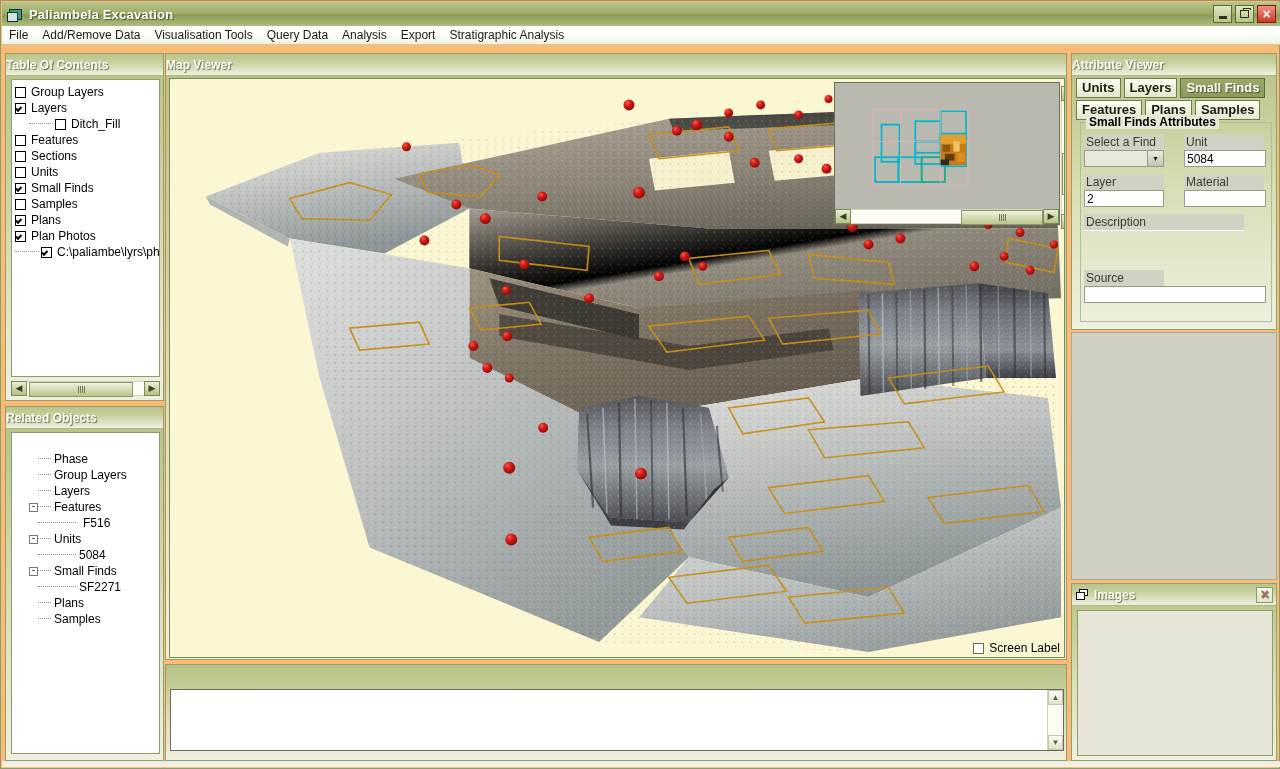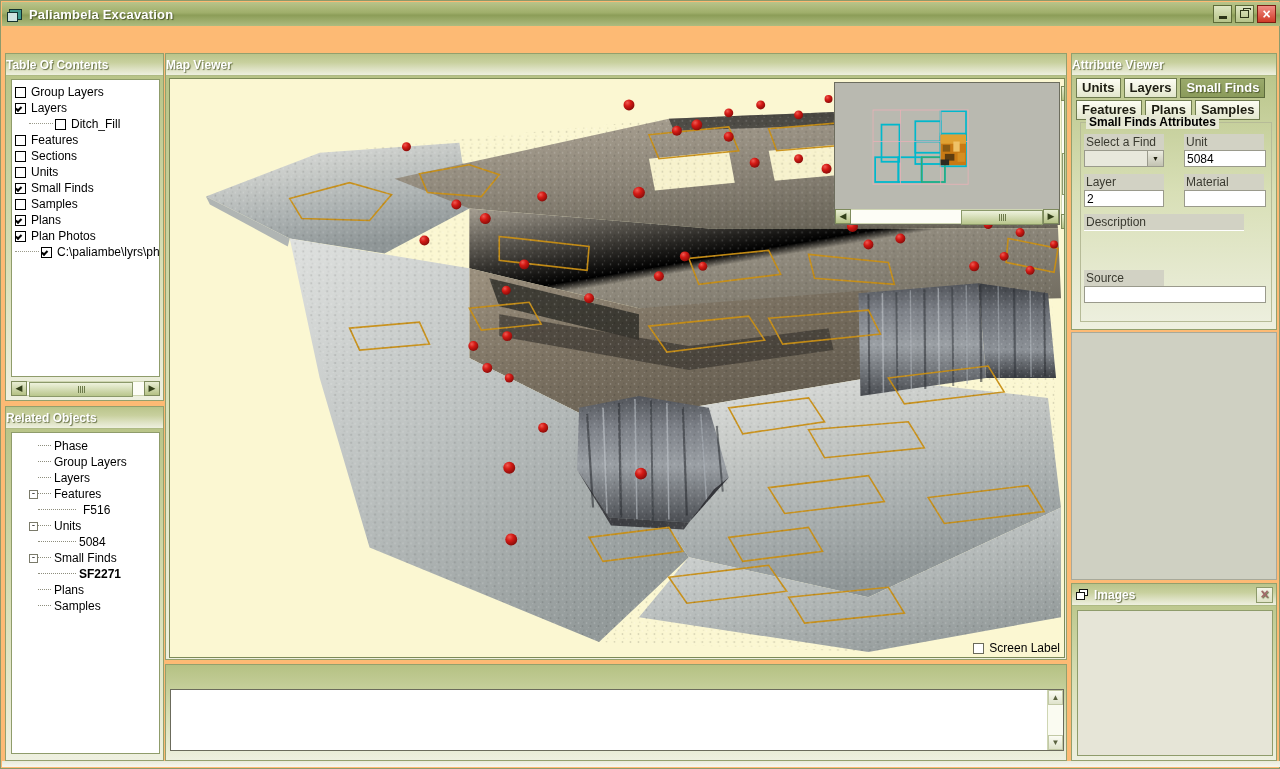--- a/index.html
+++ b/index.html
@@ -114,24 +114,24 @@
     display:flex;align-items:center;justify-content:center;
   }
   .sb-grip{width:7px;height:7px;background:repeating-linear-gradient(to right,#6c7a4a 0 1px,transparent 1px 2px);}
   
   #rel-panel{left:4px;top:405px;width:159px;height:355px;
     background:linear-gradient(to bottom,#b5c183,#d8dfb6 55%,#eef0e0);
     border:1px solid #93a06d;}
   #rel-body{
     position:absolute;left:5px;top:25px;width:149px;height:322px;
     background:#fff;border:1px solid #8f9c6b;box-sizing:border-box;
-    padding:5px 2px;overflow:hidden;
+    padding:18px 2px;overflow:hidden;
   }
   .rel-row{height:16px;display:flex;align-items:center;font-size:12px;color:#000;white-space:nowrap;}
-  .rel-row.bold{font-weight:bold;}
+  .rel-row.bold{font-weight:normal;}
   .expander{
     width:9px;height:9px;border:1px solid #7a7a6a;background:#fff;
     box-sizing:border-box;display:flex;align-items:center;justify-content:center;
     font-size:9px;line-height:7px;color:#000;flex:none;font-family:"Liberation Mono",monospace;
   }
   .dots-h{width:13px;height:1px;border-top:1px dotted #8d8d7d;flex:none;}
   
   #map-panel{left:164px;top:52px;width:902px;height:607px;
     background:linear-gradient(to bottom,#b5c183,#d8dfb6 55%,#eef0e0);
     border:1px solid #93a06d;}
@@ -267,20 +267,29 @@
         </div>
       <div class="tb-btn">
           <span class="g-max"></span>
         </div>
       <div class="tb-btn close">
           <span class="g-close">×</span>
         </div>
     </div>
   </div>
 
+  <div id="menubar">
+    <div class="menu-item">File</div>
+    <div class="menu-item">Add/Remove Data</div>
+    <div class="menu-item">Visualisation Tools</div>
+    <div class="menu-item">Query Data</div>
+    <div class="menu-item">Analysis</div>
+    <div class="menu-item">Export</div>
+    <div class="menu-item">Stratigraphic Analysis</div>
+  </div>
 
   <div class="panel" id="toc-panel">
     <div class="panel-head" id="toc-head">Table Of Contents</div>
     <div id="toc-body">
         <div class="tree-row">
           <span class="cbx"></span>
           <span>Group Layers</span>
         </div>
         <div class="tree-row">
           <span class="cbx checked"></span>

